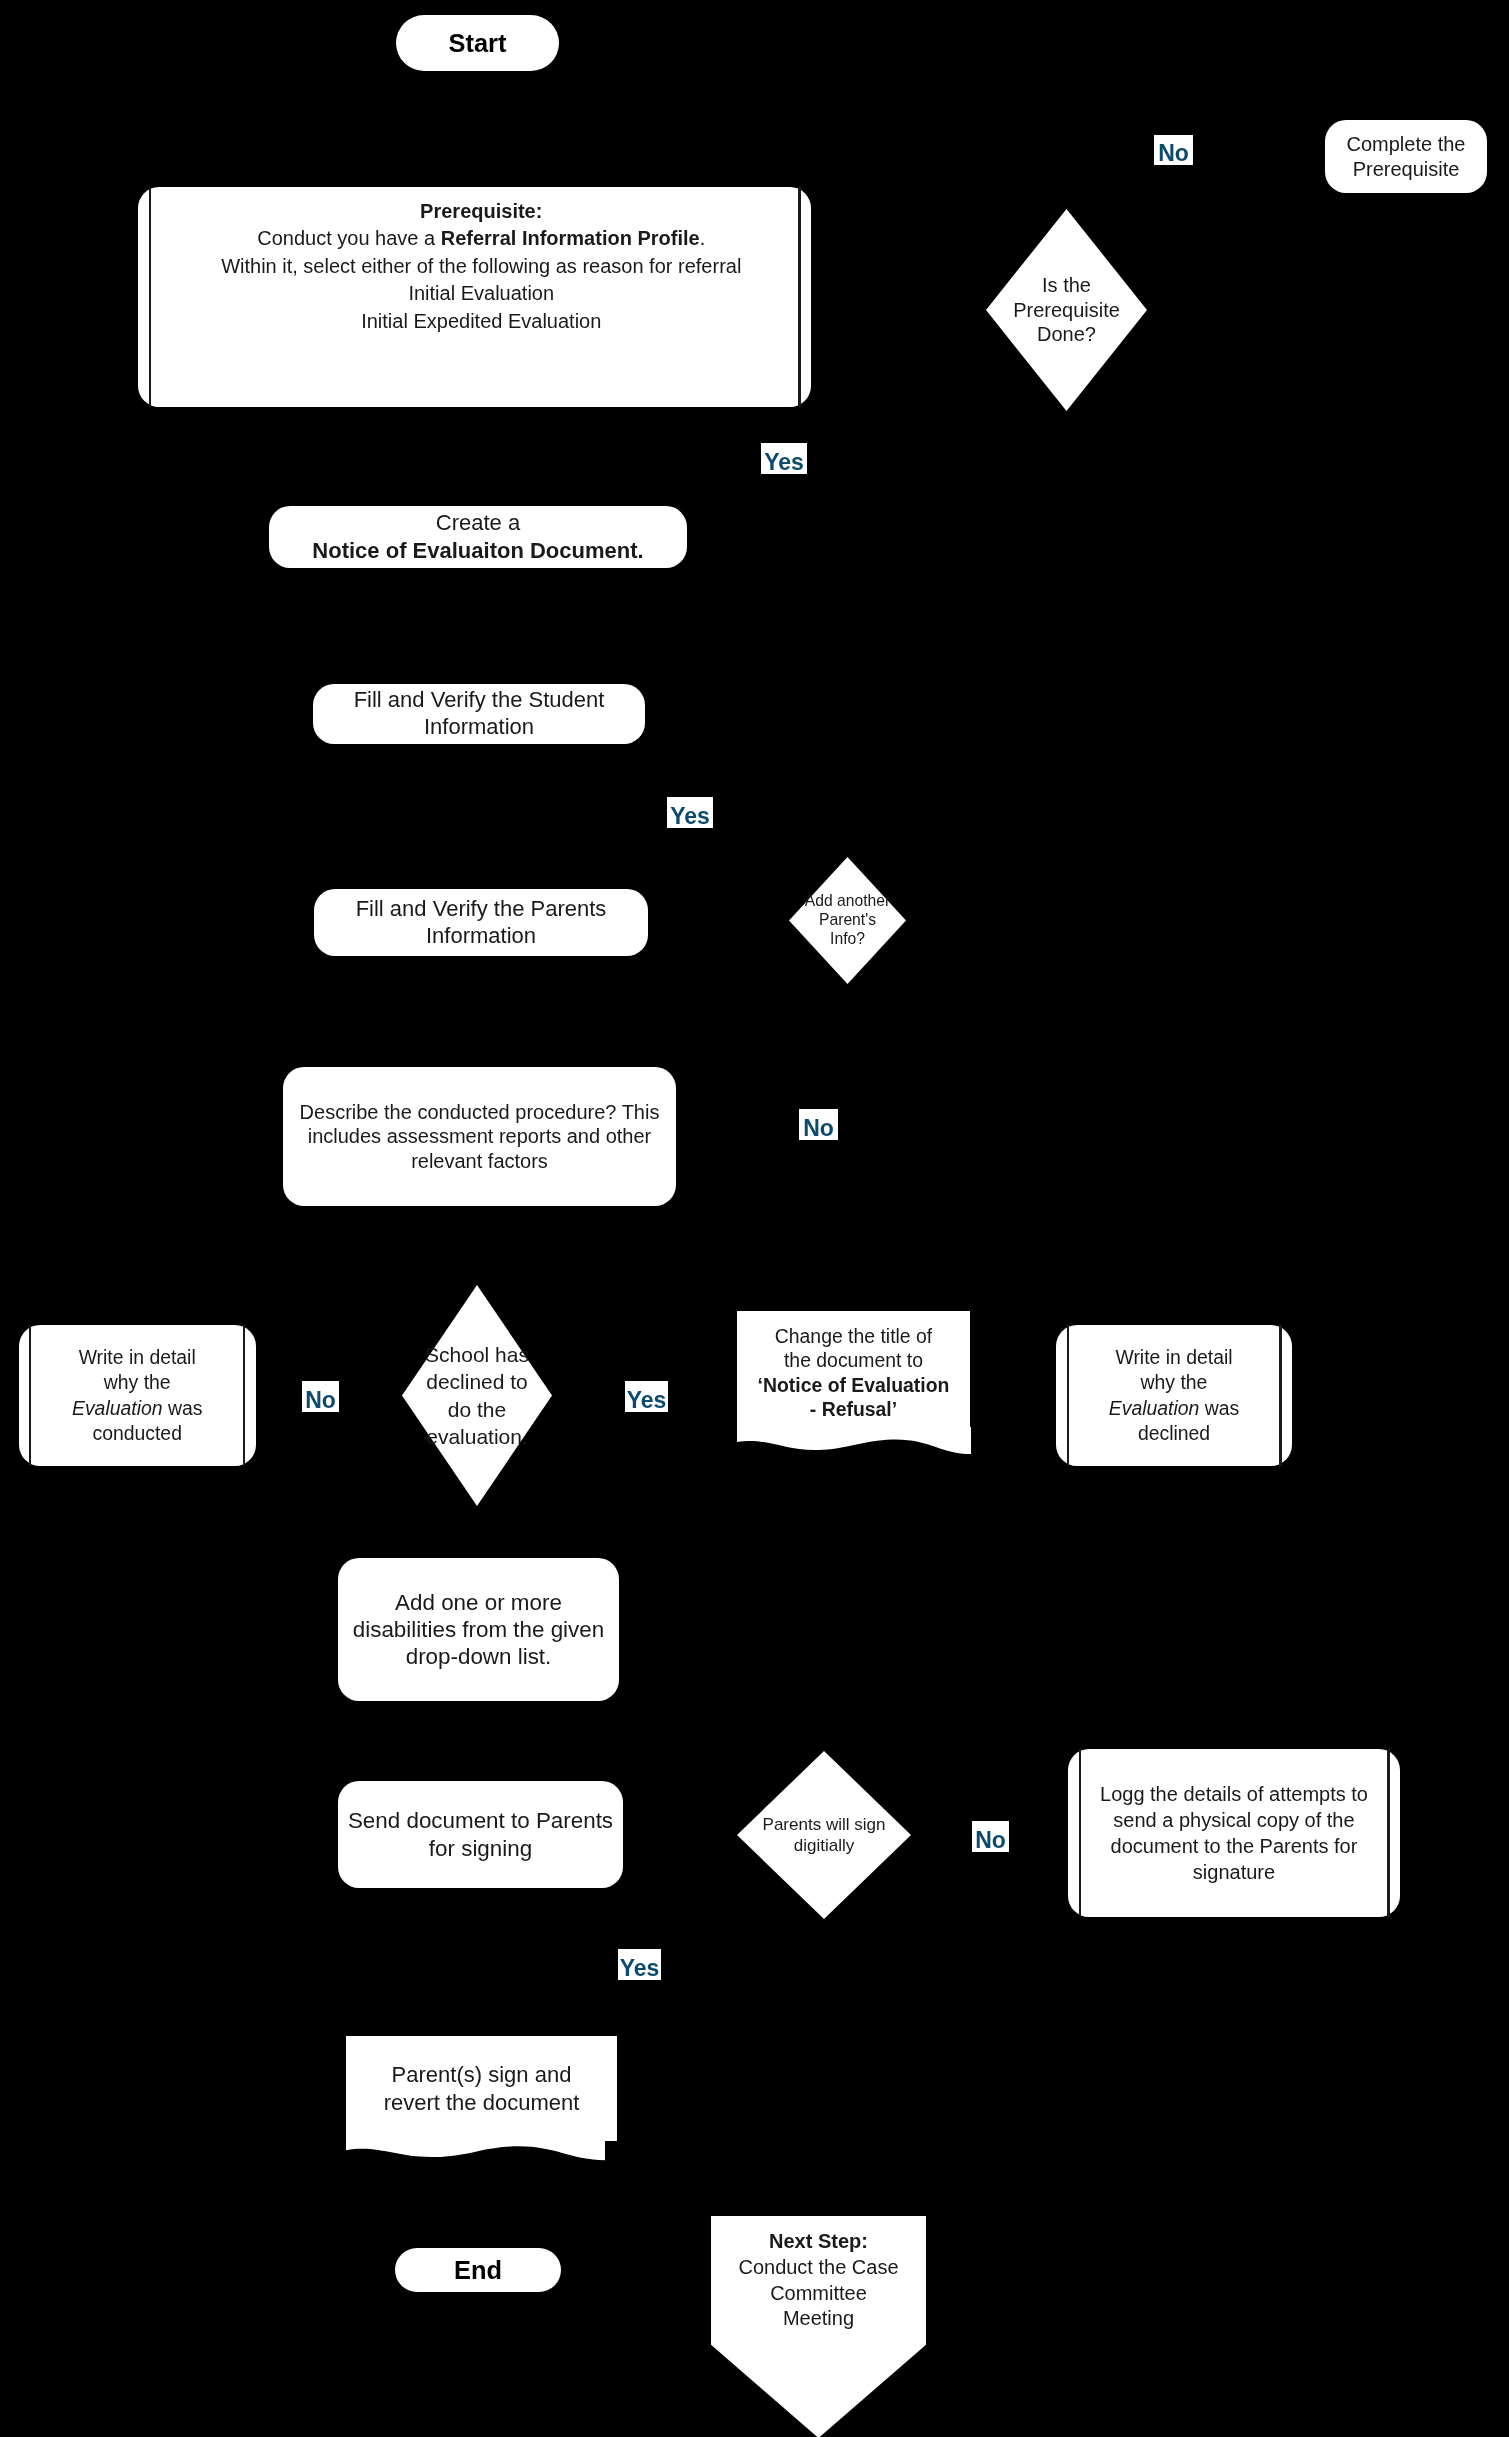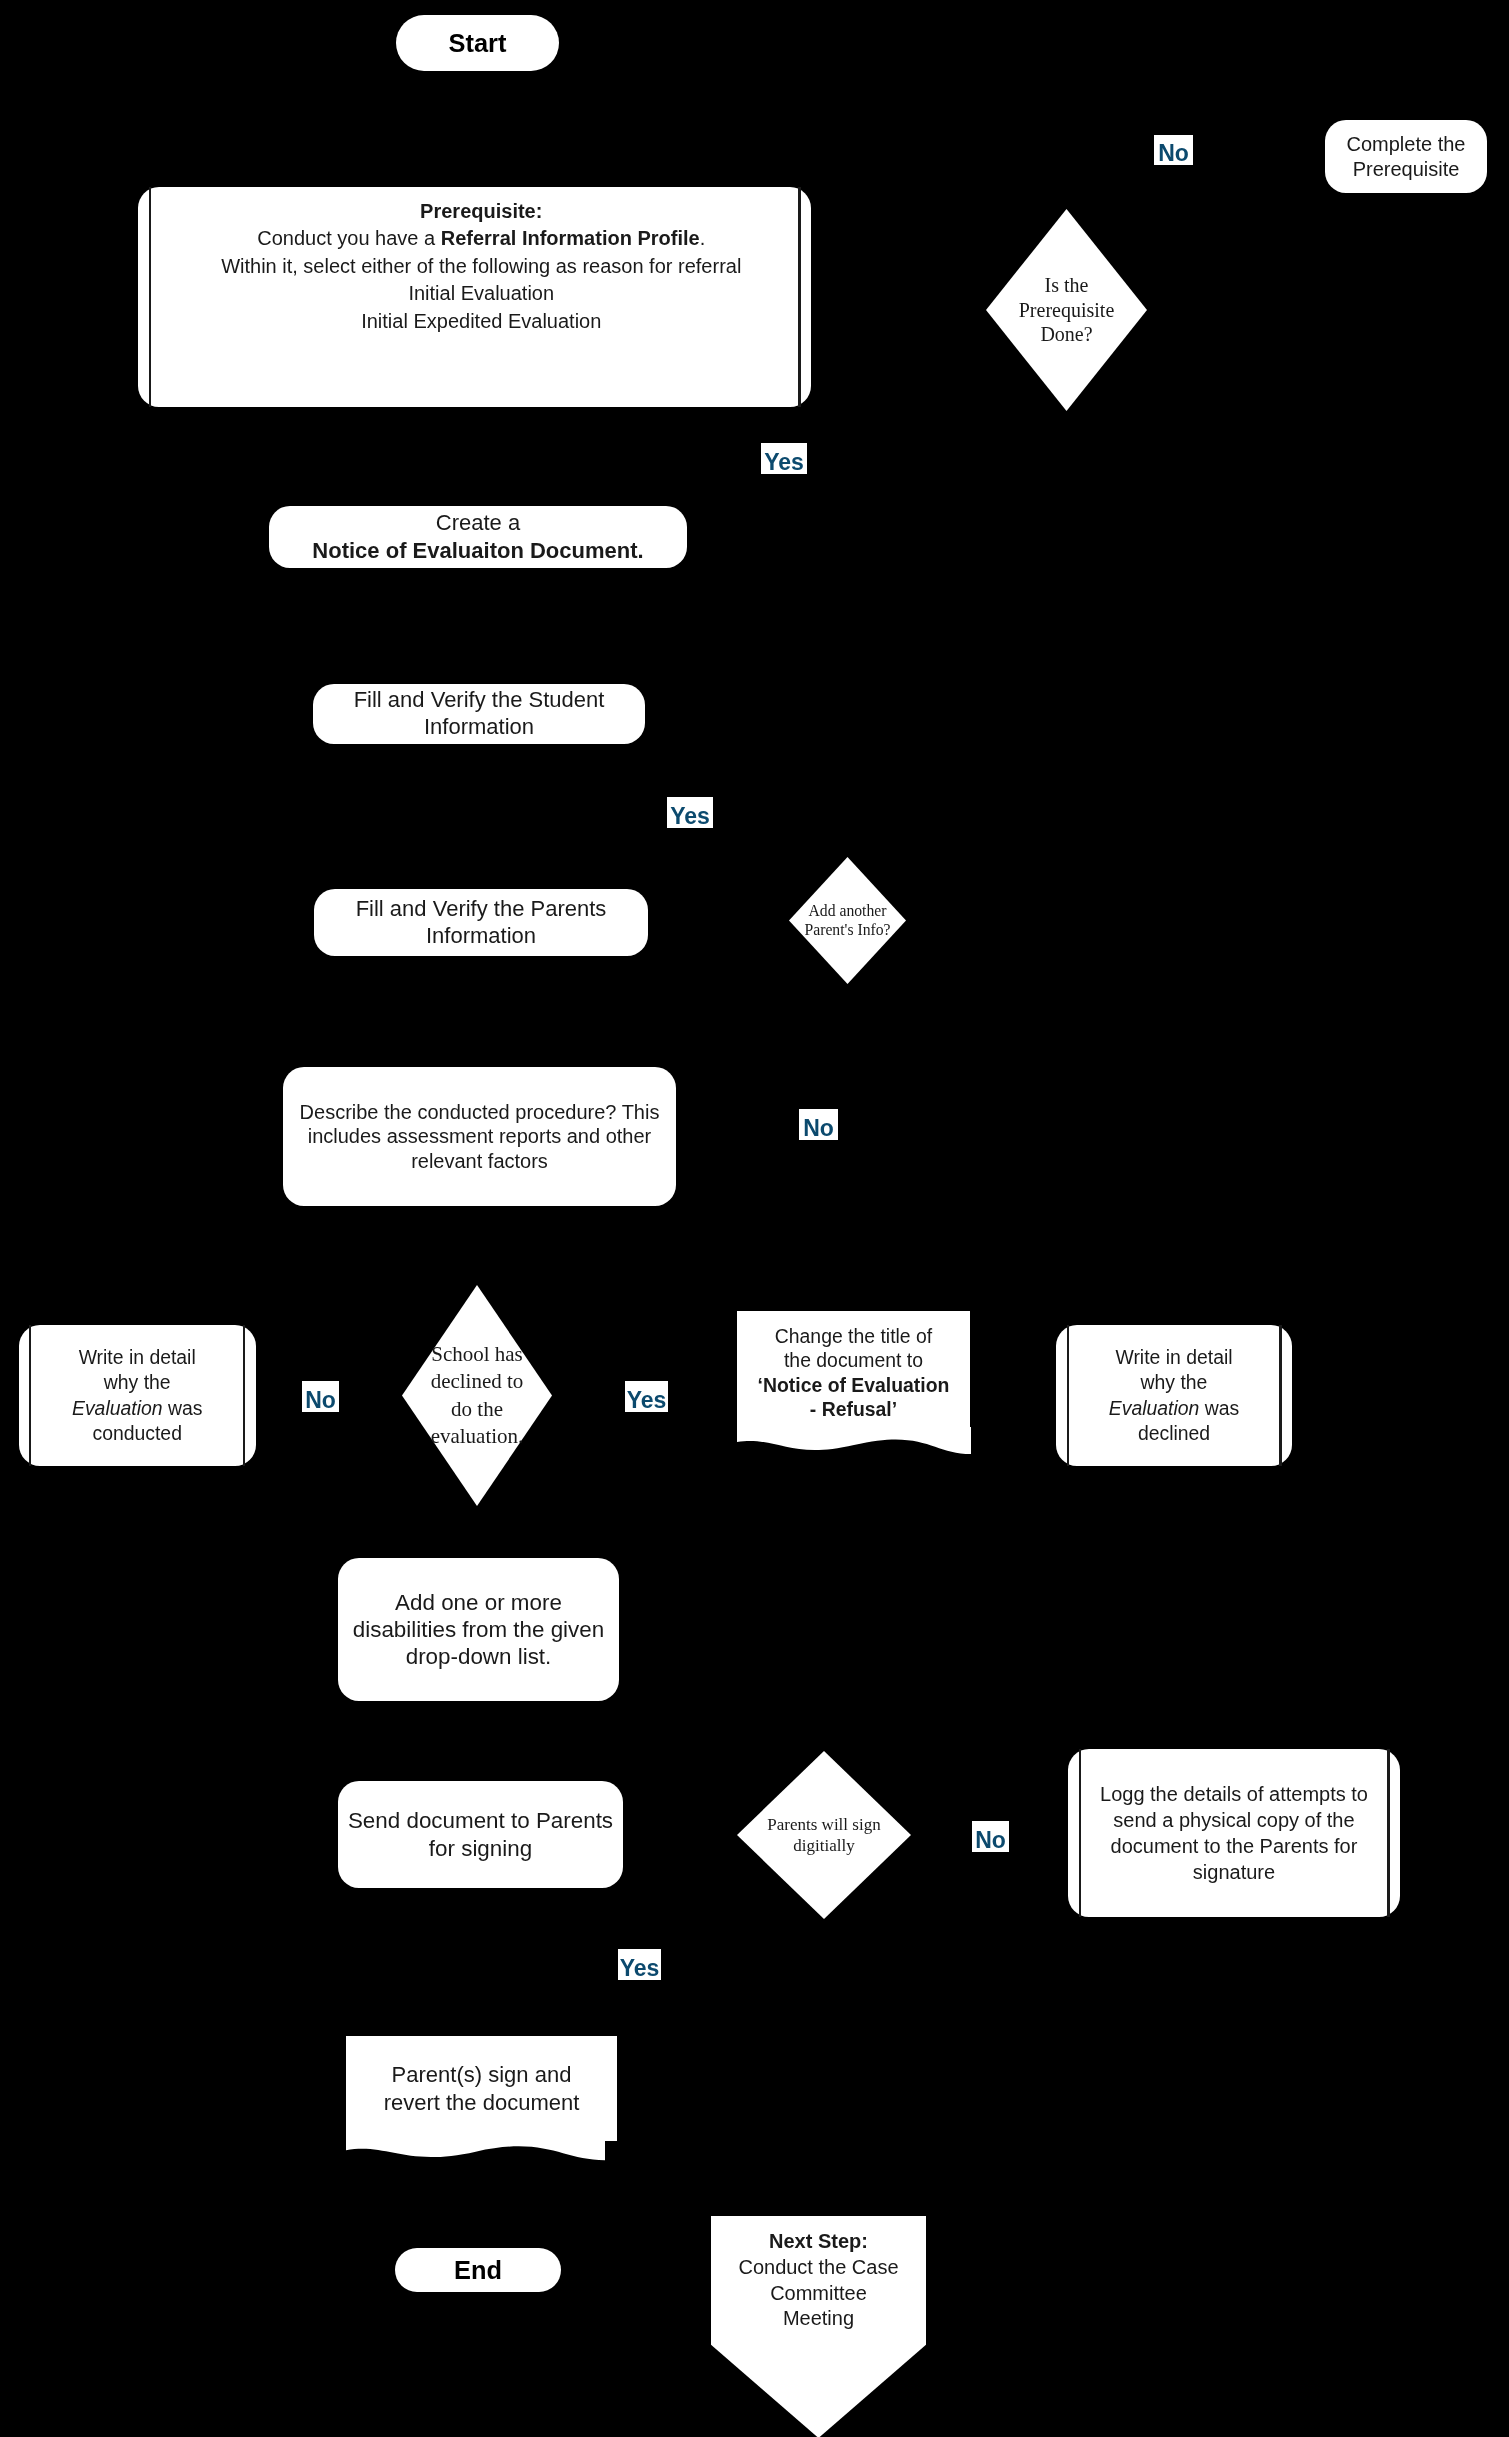--- a/index.html
+++ b/index.html
@@ -57,21 +57,20 @@
     top: 0;
     bottom: 0;
     display: flex;
     align-items: center;
     justify-content: center;
     text-align: center;
   }
   
   .diamond {
     background: transparent;
-    font-family: Liberation Serif, serif;
   }
   .diamond .dia-shape {
     position: absolute;
     inset: 0;
     background: #ffffff;
     clip-path: polygon(50% 0%, 100% 50%, 50% 100%, 0% 50%);
   }
   .diamond .dia-text {
     position: absolute;
     left: 12%;

